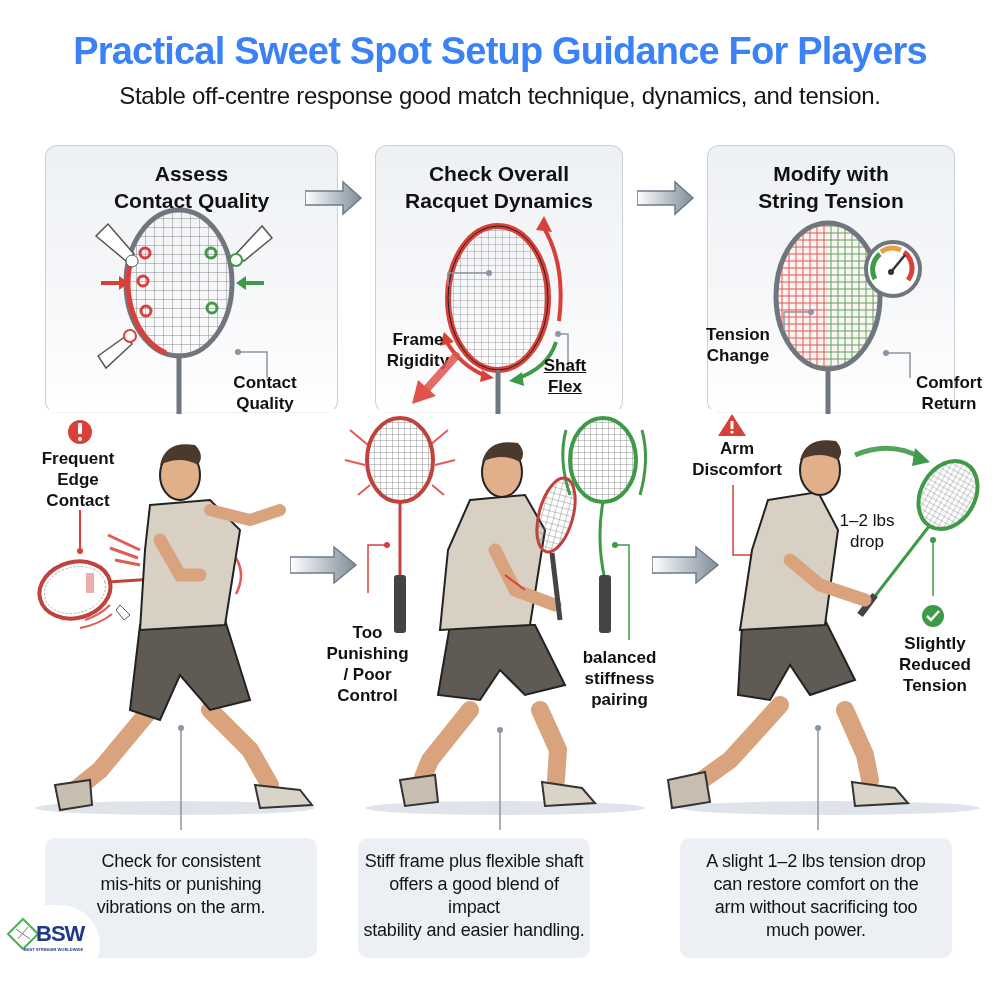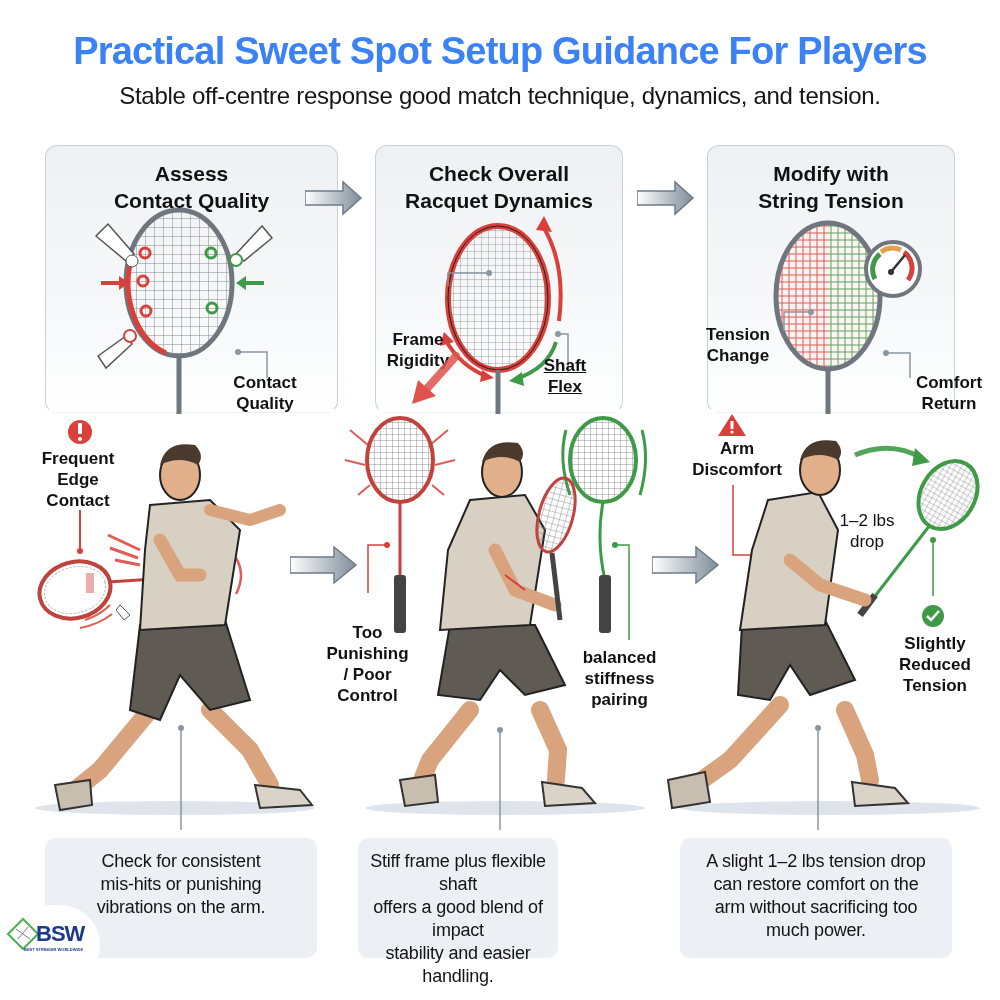--- a/index.html
+++ b/index.html
@@ -378,21 +378,21 @@
   <div>Tension</div>
 </div>
 
 <div class="caption-box" style="left:45px; width:272px;">
   <div class="caption-text">
     <div>Check for consistent</div>
     <div>mis-hits or punishing</div>
     <div>vibrations on the arm.</div>
   </div>
 </div>
-<div class="caption-box" style="left:358px; width:200px;padding-left:28px;">
+<div class="caption-box" style="left:358px; width:232px;padding-left:28px;">
   <div class="caption-text" style="left:4px; right:4px;">
     <div>Stiff frame plus flexible shaft</div>
     <div>offers a good blend of impact</div>
     <div>stability and easier handling.</div>
   </div>
 </div>
 <div class="caption-box" style="left:680px; width:272px;">
   <div class="caption-text">
     <div>A slight 1–2 lbs tension drop</div>
     <div>can restore comfort on the</div>

